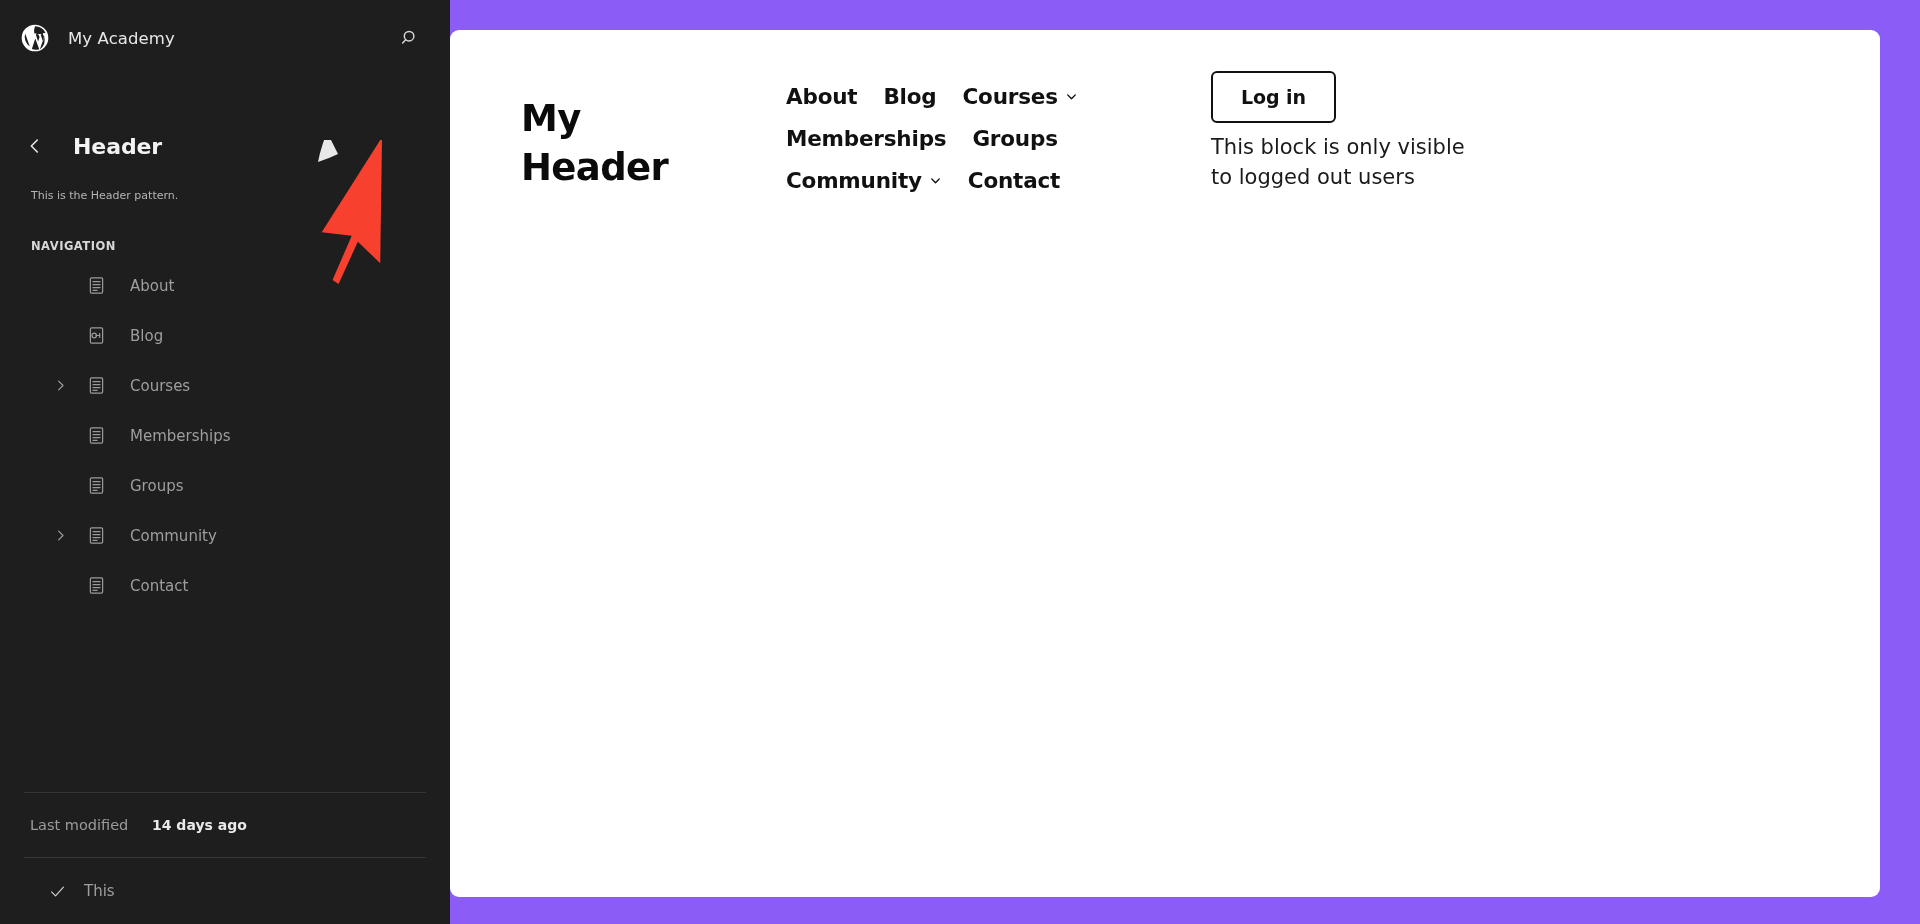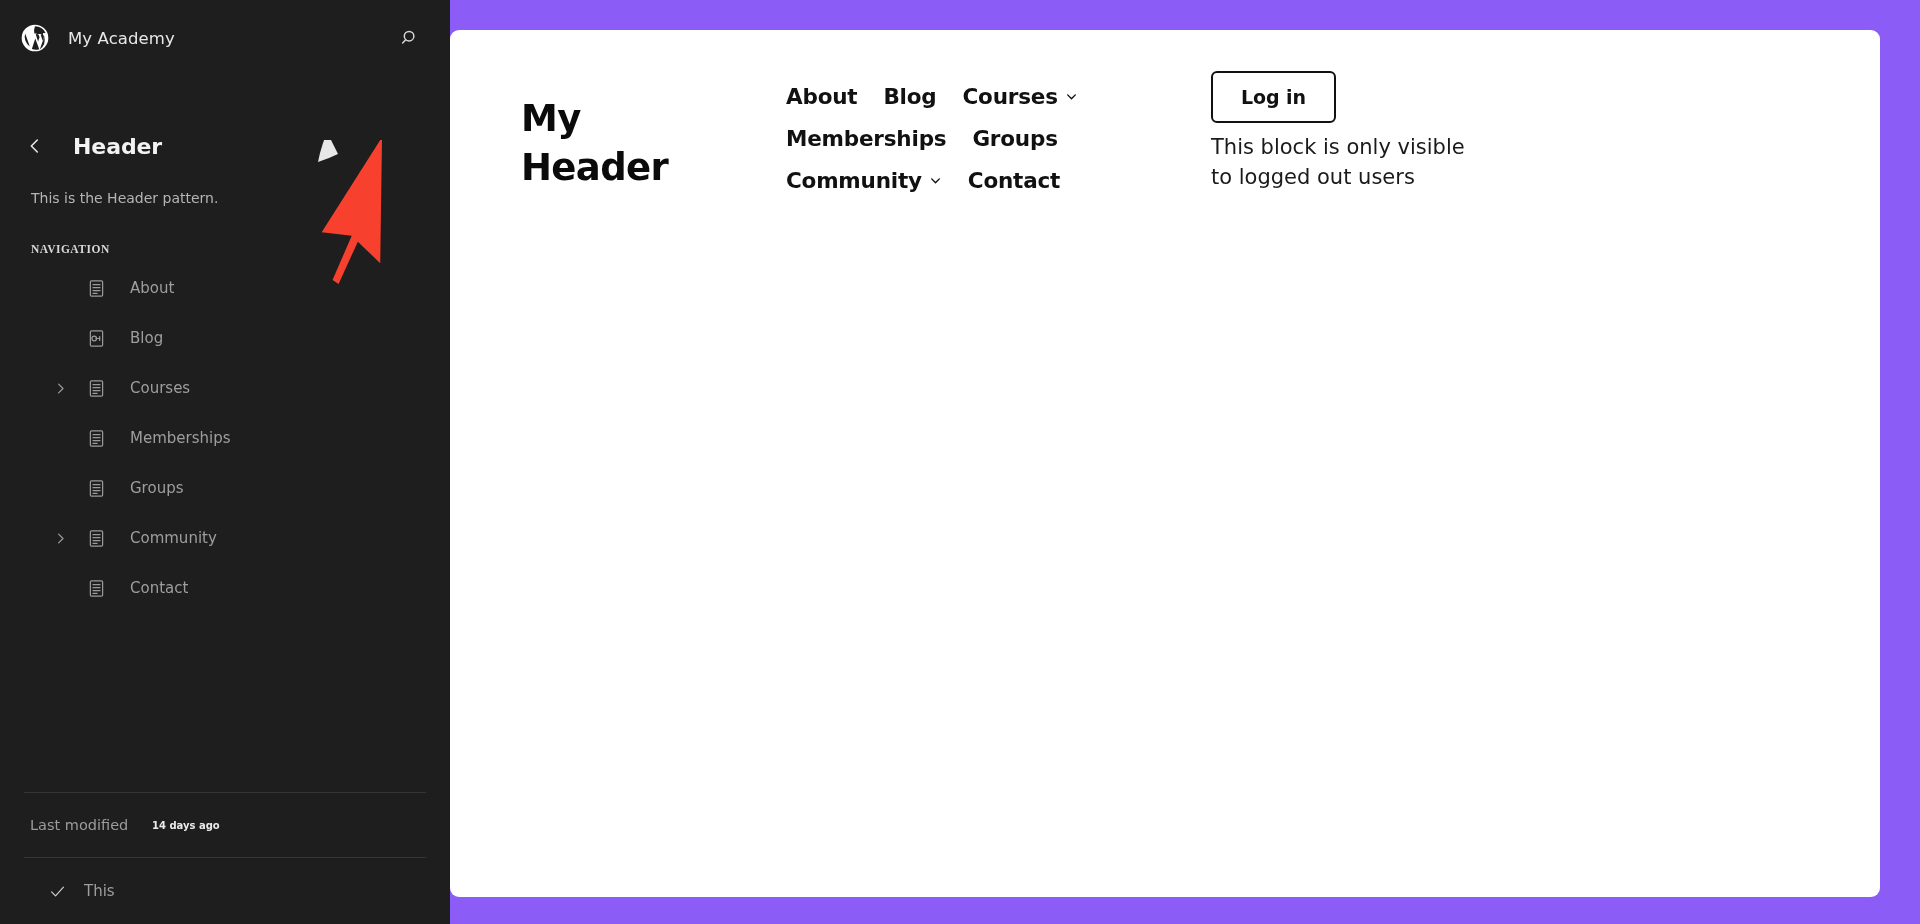--- a/index.html
+++ b/index.html
@@ -74,34 +74,33 @@
     margin-left: 25px;
     font-size: 22px;
     font-weight: 700;
     color: #f3f3f3;
     letter-spacing: -0.1px;
   }
 
   .panel-desc {
     padding: 0 32px 0 31px;
     margin-top: 16px;
-    font-size: 14px;
+    font-size: 11px;
     color: #b5b5b5;
     line-height: 1.5;
   }
 
   .section-label {
     margin-top: 34px;
     padding: 0 32px 0 31px;
     font-size: 11.5px;
     font-weight: 700;
     letter-spacing: 0.5px;
     color: #d8d8d8;
     text-transform: uppercase;
-    font-family: Liberation Serif, serif;
   }
 
   .nav-list {
     margin-top: 8px;
     list-style: none;
   }
   .nav-item {
     position: relative;
     display: flex;
     align-items: center;
@@ -143,21 +142,21 @@
     align-items: center;
     height: 64px;
     padding: 0 30px;
   }
   .meta-key {
     width: 122px;
     font-size: 14.5px;
     color: #9b9b9b;
   }
   .meta-val {
-    font-size: 10px;
+    font-size: 14px;
     font-weight: 700;
     color: #eaeaea;
   }
   .saved-row {
     display: flex;
     align-items: center;
     height: 66px;
     padding: 0 30px 0 46px;
   }
   .check-icon {

